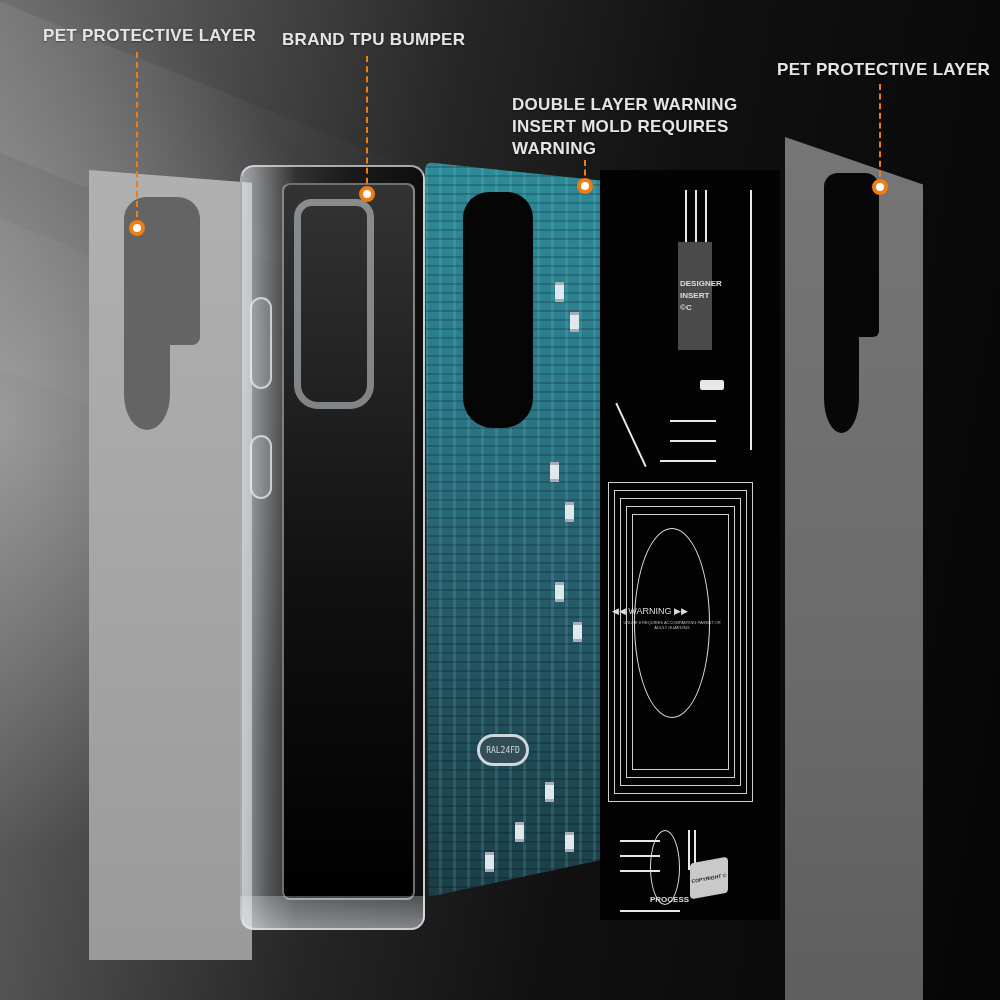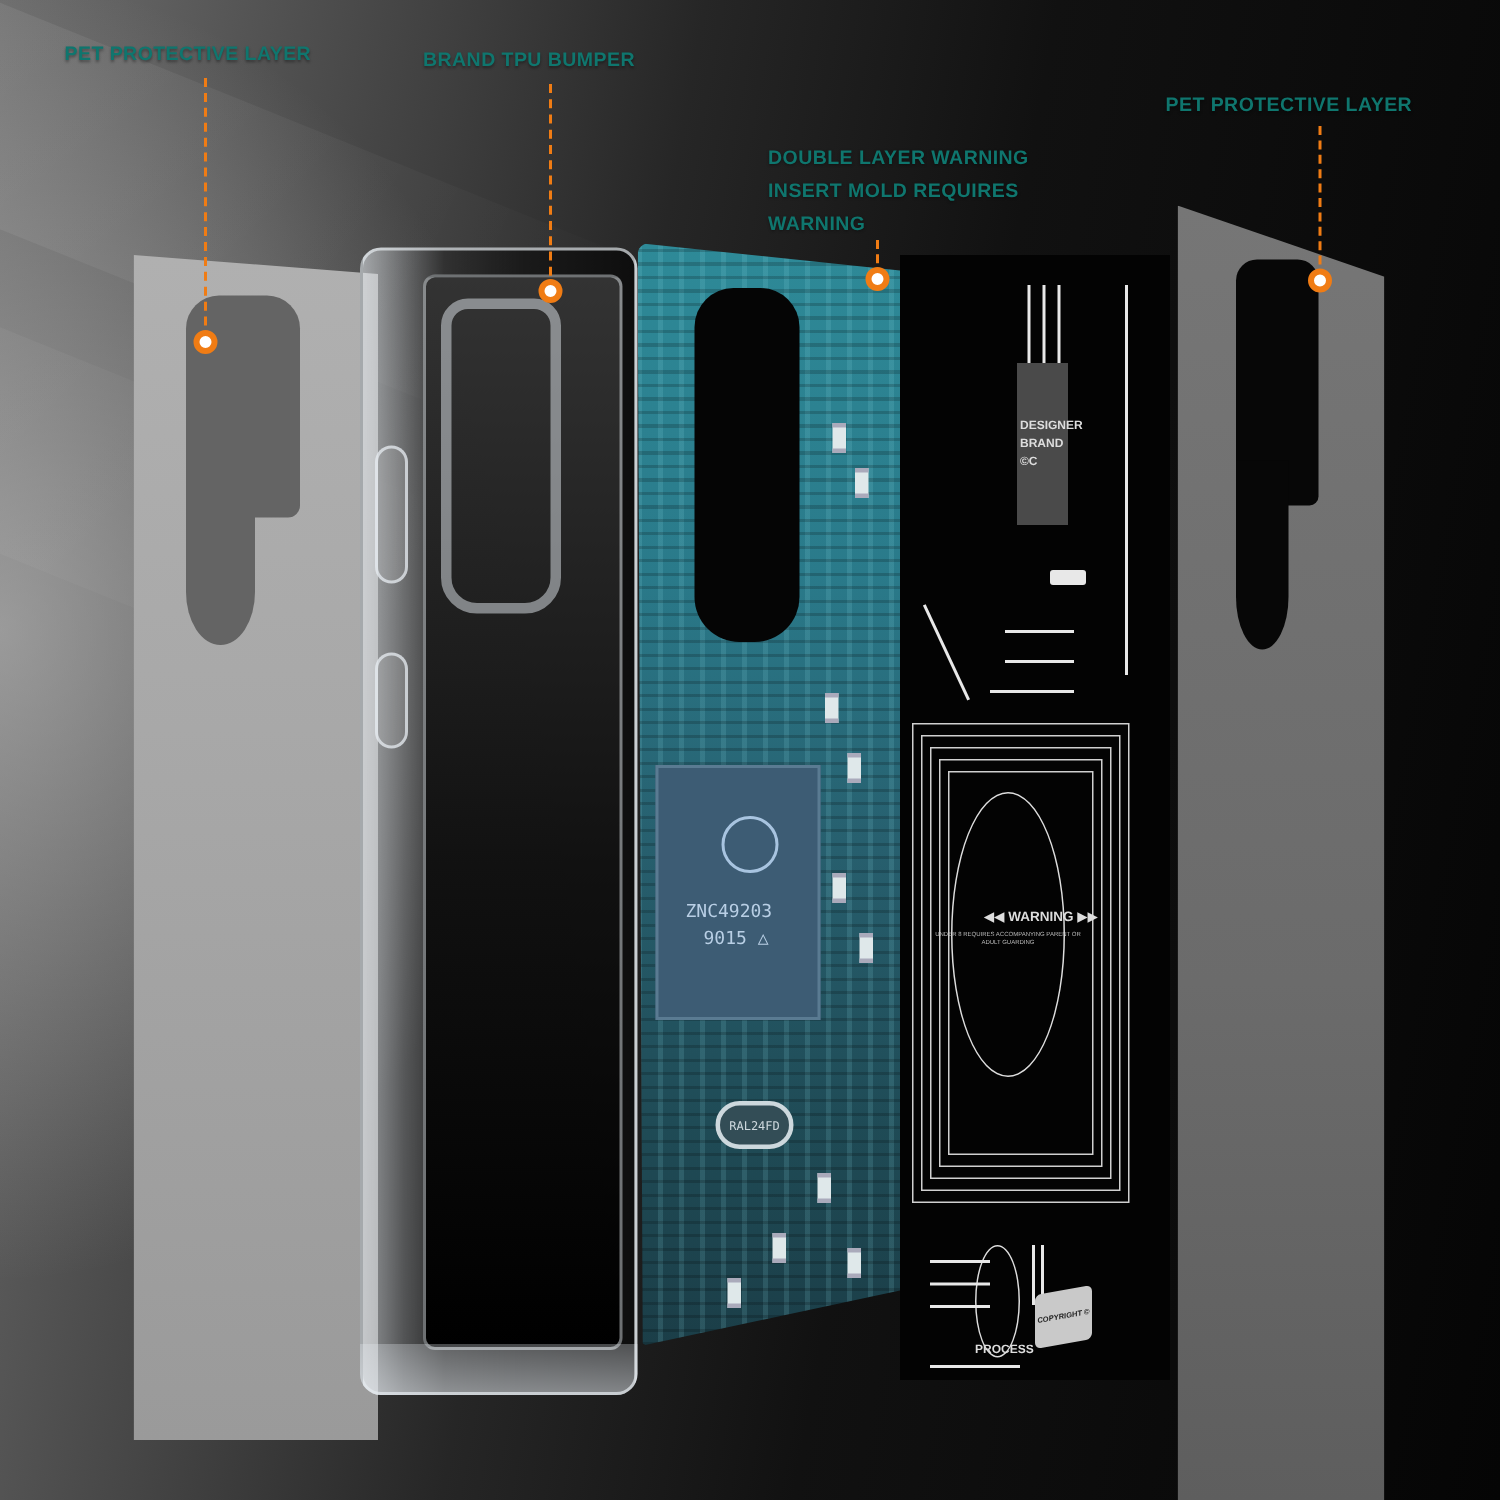--- a/index.html
+++ b/index.html
@@ -16,22 +16,22 @@
       linear-gradient(100deg, #6e6e6e 0%, #4a4a4a 20%, #262626 40%, #111 60%, #050505 100%);
   }
   .bg-streak {
     position: absolute; left: -80px; top: 80px; width: 520px; height: 140px;
     background: linear-gradient(90deg, rgba(255,255,255,0.08), rgba(255,255,255,0));
     transform: rotate(22deg);
   }
   .bg-streak.s2 { top: 260px; left: -120px; width: 420px; opacity: 0.7; }
 
   .label {
-    position: absolute; color: #0f766e; font-weight: bold;
-    font-size: 13px; letter-spacing: 0.3px; line-height: 22px;
+    position: absolute; color: #e5e5e5; font-weight: bold;
+    font-size: 17px; letter-spacing: 0.3px; line-height: 22px;
     text-shadow: 0 1px 2px rgba(0,0,0,0.4);
   }
   .leader {
     position: absolute; width: 0;
     border-left: 2px dashed #f07c14;
   }
   .dot {
     position: absolute; width: 16px; height: 16px; border-radius: 50%;
     background: #fff; border: 4px solid #f07c14;
     transform: translate(-50%, -50%);
@@ -122,22 +122,22 @@
   }
   .trace { position: absolute; background: #e8e8e8; }
   .frame {
     position: absolute; border: 1.5px solid #d0d0d0;
   }
   .warn-oval {
     position: absolute; left: 20px; top: 390px; width: 80px; height: 180px;
     border: 1.5px solid #ddd; border-radius: 50%;
   }
   .warn-text {
-    position: absolute; left: 12px; top: 440px; width: 120px; text-align: right;
-    color: #ddd; font-size: 9px; font-weight: bold;
+    position: absolute; left: 12px; top: 440px; width: 120px; text-align: left;
+    color: #ddd; font-size: 9px; font-weight: normal;
   }
   .warn-sub {
     position: absolute; left: 12px; top: 454px; width: 120px; text-align: center;
     color: #bbb; font-size: 4px; line-height: 5px;
   }
   .designer-tag {
     position: absolute; left: 78px; top: 72px; width: 34px; height: 108px;
     background: #4a4a4a;
     color: #ddd; font-size: 8px; font-weight: bold; padding: 36px 2px 0 2px; line-height: 12px;
   }
@@ -176,40 +176,35 @@
 <div class="tpu">
   <div class="tpu-inner"></div>
   <div class="tpu-cam"></div>
   <div class="tpu-btn" style="top:130px;height:92px;"></div>
   <div class="tpu-btn" style="top:268px;height:64px;"></div>
   <div class="tpu-bottom"></div>
 </div>
 
 <div class="circuit">
   <div class="c-cam"></div>
-  <div class="chip">
-    <div class="chip-logo"></div>
-    <div class="chip-text" style="top:88px;">ZNC49203</div>
-    <div class="chip-text" style="top:106px;left:30px;">9015 △</div>
-  </div>
   <div class="crystal">RAL24FD</div>
   <div class="smd" style="left:130px;top:120px;"></div>
   <div class="smd" style="left:145px;top:150px;"></div>
   <div class="smd" style="left:125px;top:300px;"></div>
   <div class="smd" style="left:140px;top:340px;"></div>
   <div class="smd" style="left:130px;top:420px;"></div>
   <div class="smd" style="left:148px;top:460px;"></div>
   <div class="smd" style="left:120px;top:620px;"></div>
   <div class="smd" style="left:90px;top:660px;"></div>
   <div class="smd" style="left:60px;top:690px;"></div>
   <div class="smd" style="left:140px;top:670px;"></div>
 </div>
 
 <div class="black-layer">
-  <div class="designer-tag">DESIGNER BRAND ©C</div>
+  <div class="designer-tag">DESIGNER INSERT ©C</div>
   <div class="trace" style="left:85px;top:20px;width:1.5px;height:52px;"></div>
   <div class="trace" style="left:95px;top:20px;width:1.5px;height:52px;"></div>
   <div class="trace" style="left:105px;top:20px;width:1.5px;height:52px;"></div>
   <div class="trace" style="left:150px;top:20px;width:1.5px;height:260px;"></div>
   <div class="trace" style="left:70px;top:250px;width:46px;height:1.5px;"></div>
   <div class="trace" style="left:70px;top:270px;width:46px;height:1.5px;"></div>
   <div class="trace" style="left:60px;top:290px;width:56px;height:1.5px;"></div>
   <div class="trace" style="left:30px;top:230px;width:1.5px;height:70px;transform:rotate(-25deg);"></div>
   <div class="trace" style="left:100px;top:210px;width:24px;height:10px;border-radius:2px;"></div>
 

